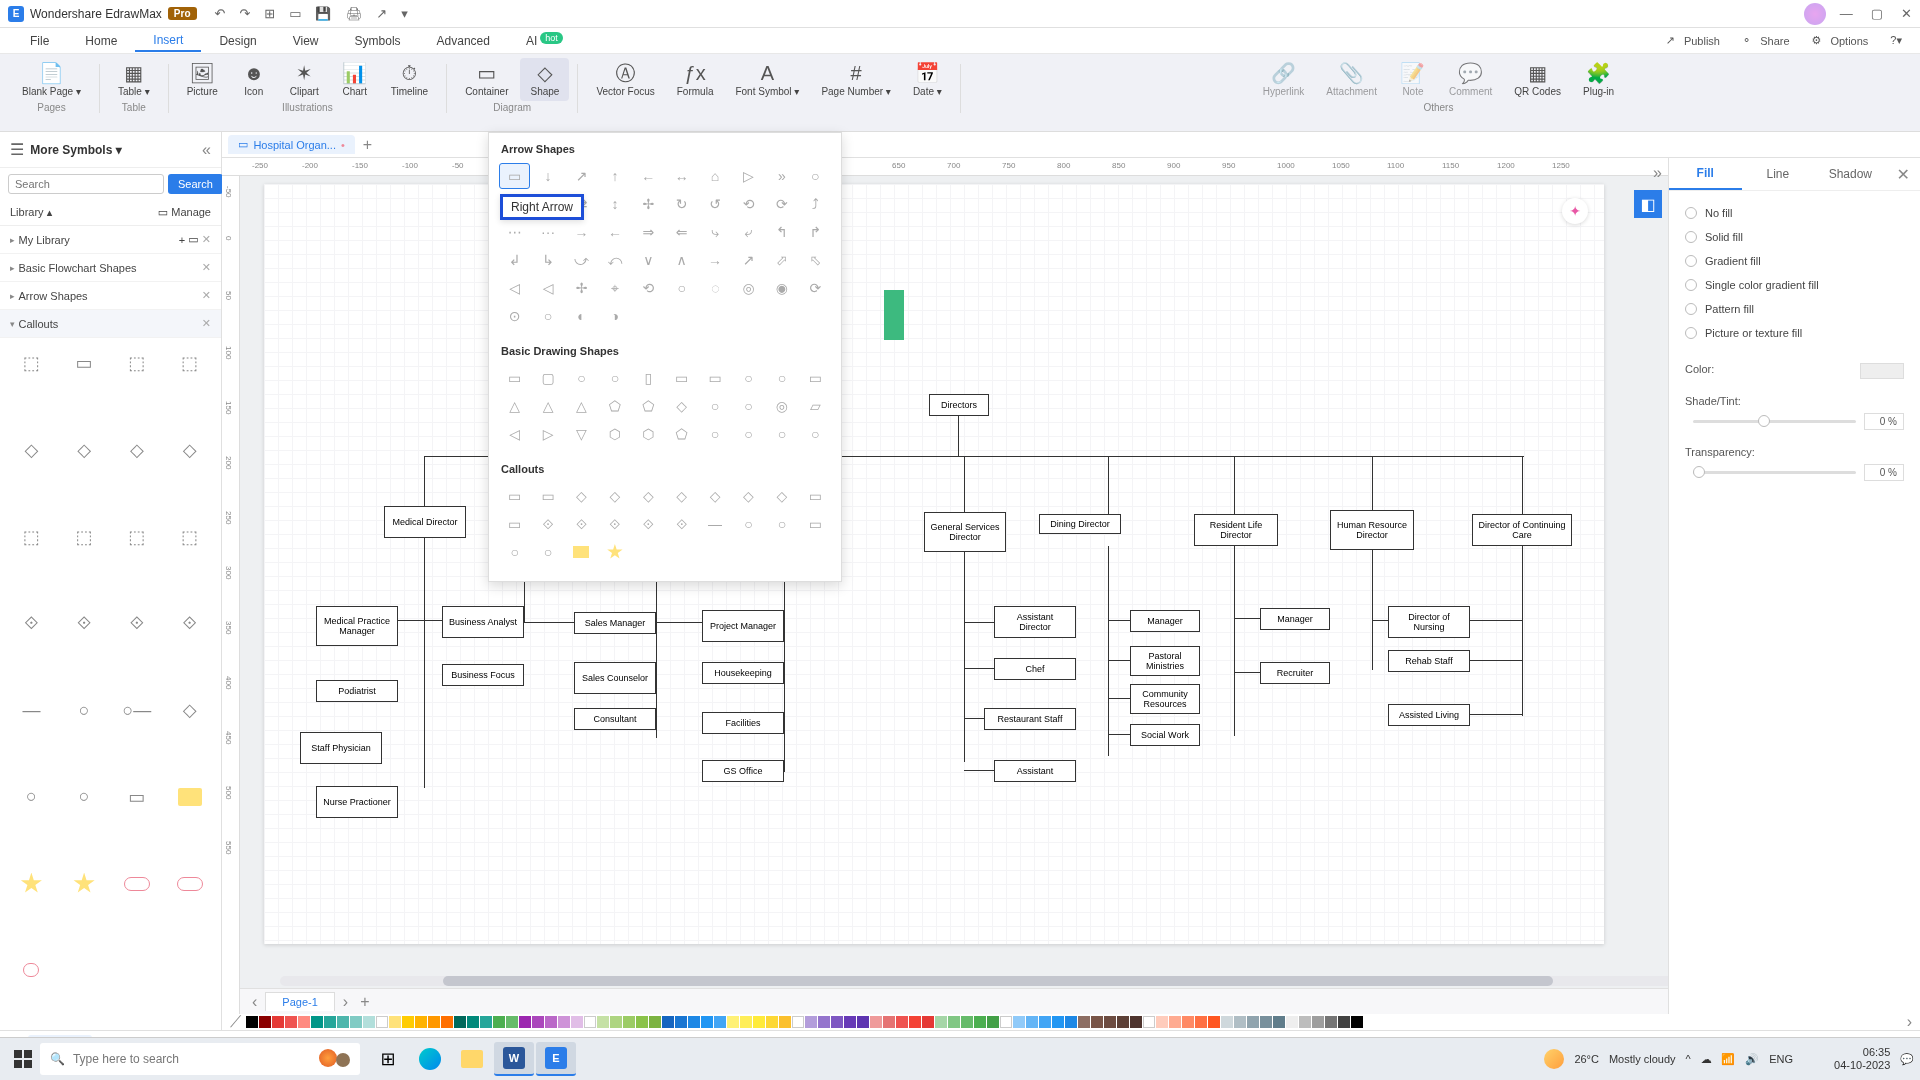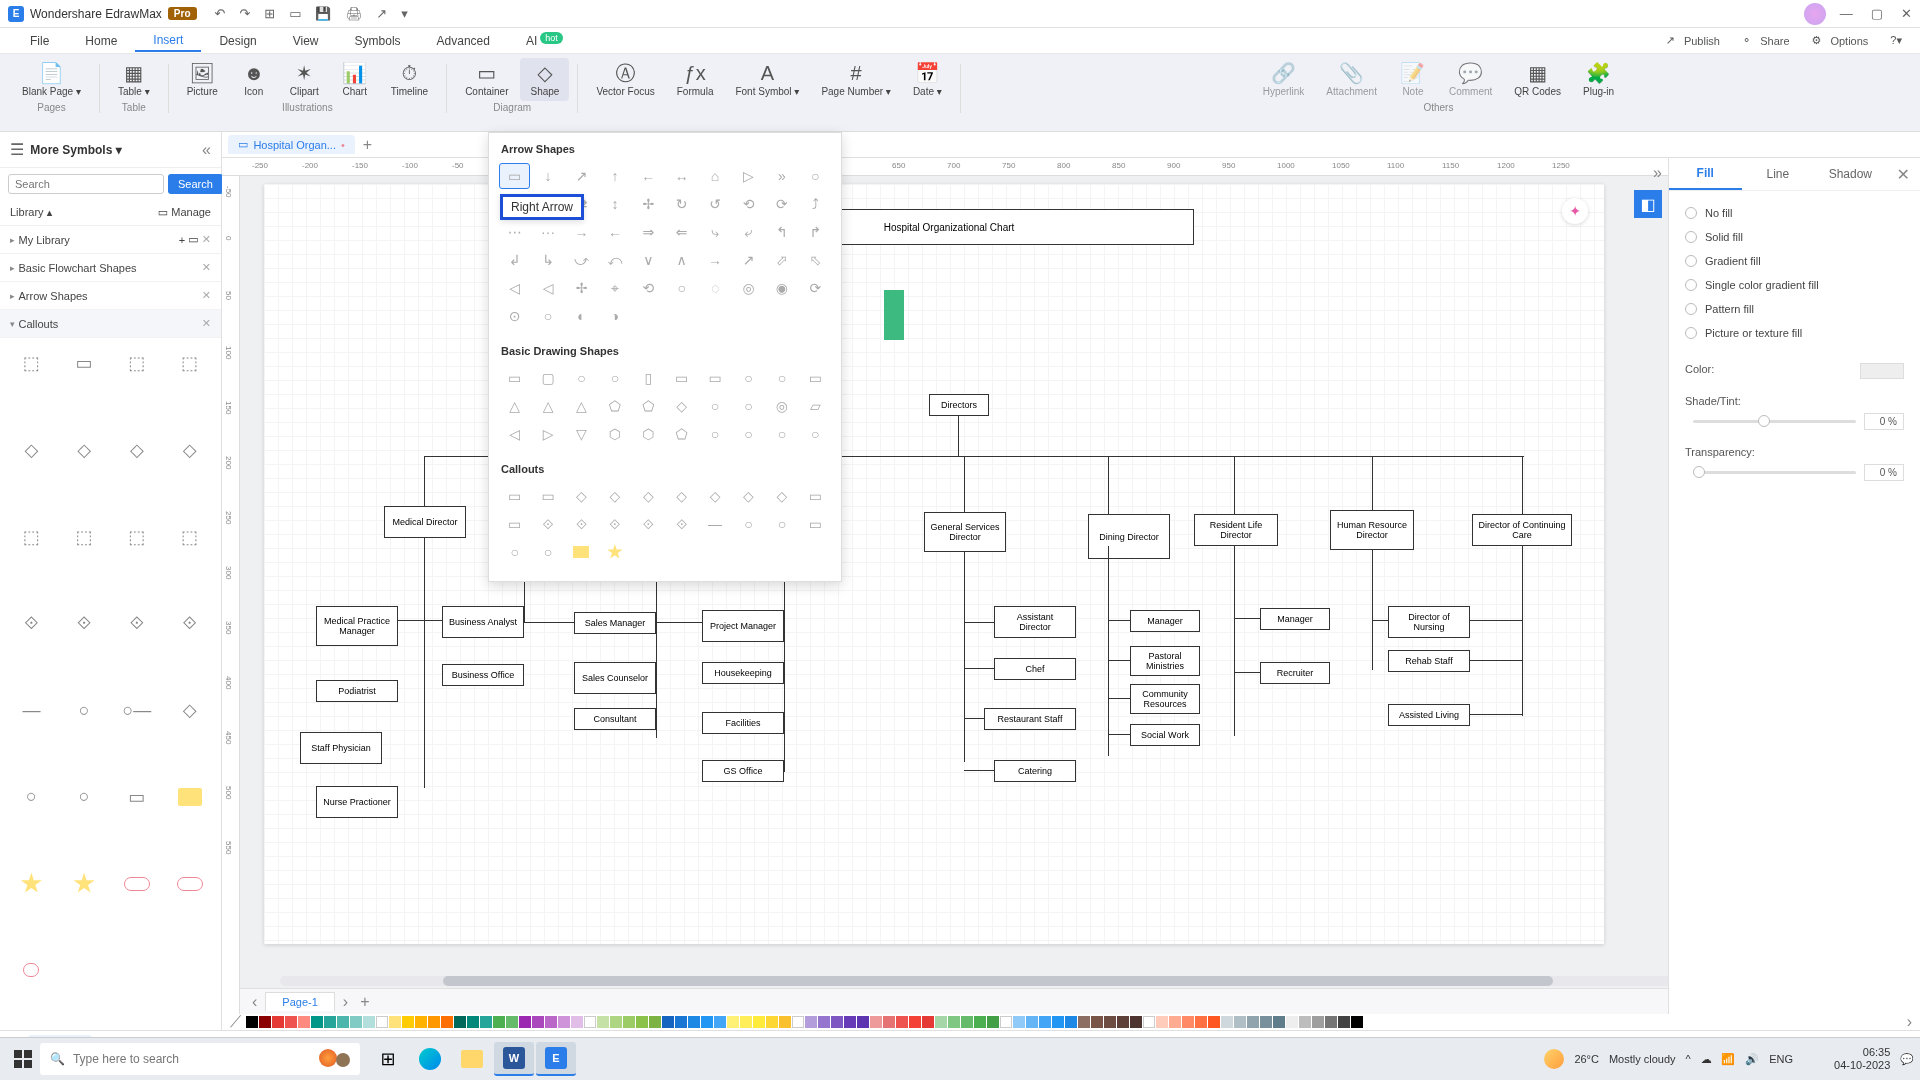--- a/index.html
+++ b/index.html
@@ -434,41 +434,40 @@
     <span class="tick" style="top:500px">400</span>
     <span class="tick" style="top:555px">450</span>
     <span class="tick" style="top:610px">500</span>
     <span class="tick" style="top:665px">550</span>
   </div>
 
   <div class="canvas-viewport">
     <div class="canvas-page">
       <div class="ai-watermark">✦</div>
 
-      <div class="org-box" style="left:440px; top:25px; width:490px; height:36px; font-size:10px">Hospital Organizational Chart</div>
 
       <div class="green-box" style="left:620px; top:106px; width:20px; height:50px"></div>
 
       <div class="org-box" style="left:665px; top:210px; width:60px; height:22px">Directors</div>
 
       <div class="org-line" style="left:694px; top:232px; width:1px; height:40px"></div>
       <div class="org-line" style="left:160px; top:272px; width:1100px; height:1px"></div>
       <div class="org-line" style="left:160px; top:272px; width:1px; height:62px"></div>
       <div class="org-line" style="left:700px; top:272px; width:1px; height:62px"></div>
       <div class="org-line" style="left:844px; top:272px; width:1px; height:62px"></div>
       <div class="org-line" style="left:970px; top:272px; width:1px; height:62px"></div>
       <div class="org-line" style="left:1108px; top:272px; width:1px; height:62px"></div>
       <div class="org-line" style="left:1258px; top:272px; width:1px; height:62px"></div>
 
       <div class="org-box" style="left:120px; top:322px; width:82px; height:32px">Medical
 Director</div>
       <div class="org-box" style="left:660px; top:328px; width:82px; height:40px">General
 Services
 Director</div>
-      <div class="org-box" style="left:824px; top:330px; width:82px; height:45px">Dining
+      <div class="org-box" style="left:775px; top:330px; width:82px; height:20px">Dining
 Director</div>
       <div class="org-box" style="left:930px; top:330px; width:84px; height:32px">Resident Life
 Director</div>
       <div class="org-box" style="left:1066px; top:326px; width:84px; height:40px">Human
 Resource
 Director</div>
       <div class="org-box" style="left:1208px; top:330px; width:100px; height:32px">Director of
 Continuing Care</div>
 
       <div class="org-line" style="left:160px; top:354px; width:1px; height:250px"></div>
@@ -487,21 +486,21 @@
       <div class="org-box" style="left:438px; top:426px; width:82px; height:32px">Project
 Manager</div>
       <div class="org-box" style="left:730px; top:422px; width:82px; height:32px">Assistant
 Director</div>
       <div class="org-box" style="left:866px; top:426px; width:70px; height:22px">Manager</div>
       <div class="org-box" style="left:996px; top:424px; width:70px; height:22px">Manager</div>
       <div class="org-box" style="left:1124px; top:422px; width:82px; height:32px">Director of
 Nursing</div>
 
       <div class="org-box" style="left:52px; top:496px; width:82px; height:22px">Podiatrist</div>
-      <div class="org-box" style="left:178px; top:480px; width:82px; height:22px">Business Office</div>
+      <div class="org-box" style="left:178px; top:480px; width:82px; height:22px">Business Focus</div>
       <div class="org-box" style="left:310px; top:478px; width:82px; height:32px">Sales
 Counselor</div>
       <div class="org-box" style="left:438px; top:478px; width:82px; height:22px">Housekeeping</div>
       <div class="org-box" style="left:730px; top:474px; width:82px; height:22px">Chef</div>
       <div class="org-box" style="left:866px; top:462px; width:70px; height:30px">Pastoral
 Ministries</div>
       <div class="org-box" style="left:996px; top:478px; width:70px; height:22px">Recruiter</div>
       <div class="org-box" style="left:1124px; top:466px; width:82px; height:22px">Rehab Staff</div>
 
       <div class="org-box" style="left:36px; top:548px; width:82px; height:32px">Staff
@@ -509,21 +508,21 @@
       <div class="org-box" style="left:310px; top:524px; width:82px; height:22px">Consultant</div>
       <div class="org-box" style="left:438px; top:528px; width:82px; height:22px">Facilities</div>
       <div class="org-box" style="left:720px; top:524px; width:92px; height:22px">Restaurant Staff</div>
       <div class="org-box" style="left:866px; top:500px; width:70px; height:30px">Community
 Resources</div>
       <div class="org-box" style="left:1124px; top:520px; width:82px; height:22px">Assisted Living</div>
 
       <div class="org-box" style="left:52px; top:602px; width:82px; height:32px">Nurse
 Practioner</div>
       <div class="org-box" style="left:438px; top:576px; width:82px; height:22px">GS Office</div>
-      <div class="org-box" style="left:730px; top:576px; width:82px; height:22px">Catering</div>
+      <div class="org-box" style="left:730px; top:576px; width:82px; height:22px">Assistant</div>
       <div class="org-box" style="left:866px; top:540px; width:70px; height:22px">Social Work</div>
 
       <div class="org-line" style="left:160px; top:436px; width:18px; height:1px"></div>
       <div class="org-line" style="left:134px; top:436px; width:26px; height:1px"></div>
       <div class="org-line" style="left:260px; top:272px; width:1px; height:166px"></div>
       <div class="org-line" style="left:260px; top:438px; width:50px; height:1px"></div>
       <div class="org-line" style="left:392px; top:272px; width:1px; height:282px"></div>
       <div class="org-line" style="left:520px; top:272px; width:1px; height:316px"></div>
       <div class="org-line" style="left:392px; top:438px; width:46px; height:1px"></div>
       <div class="org-line" style="left:520px; top:438px; width:-1px; height:1px"></div>

